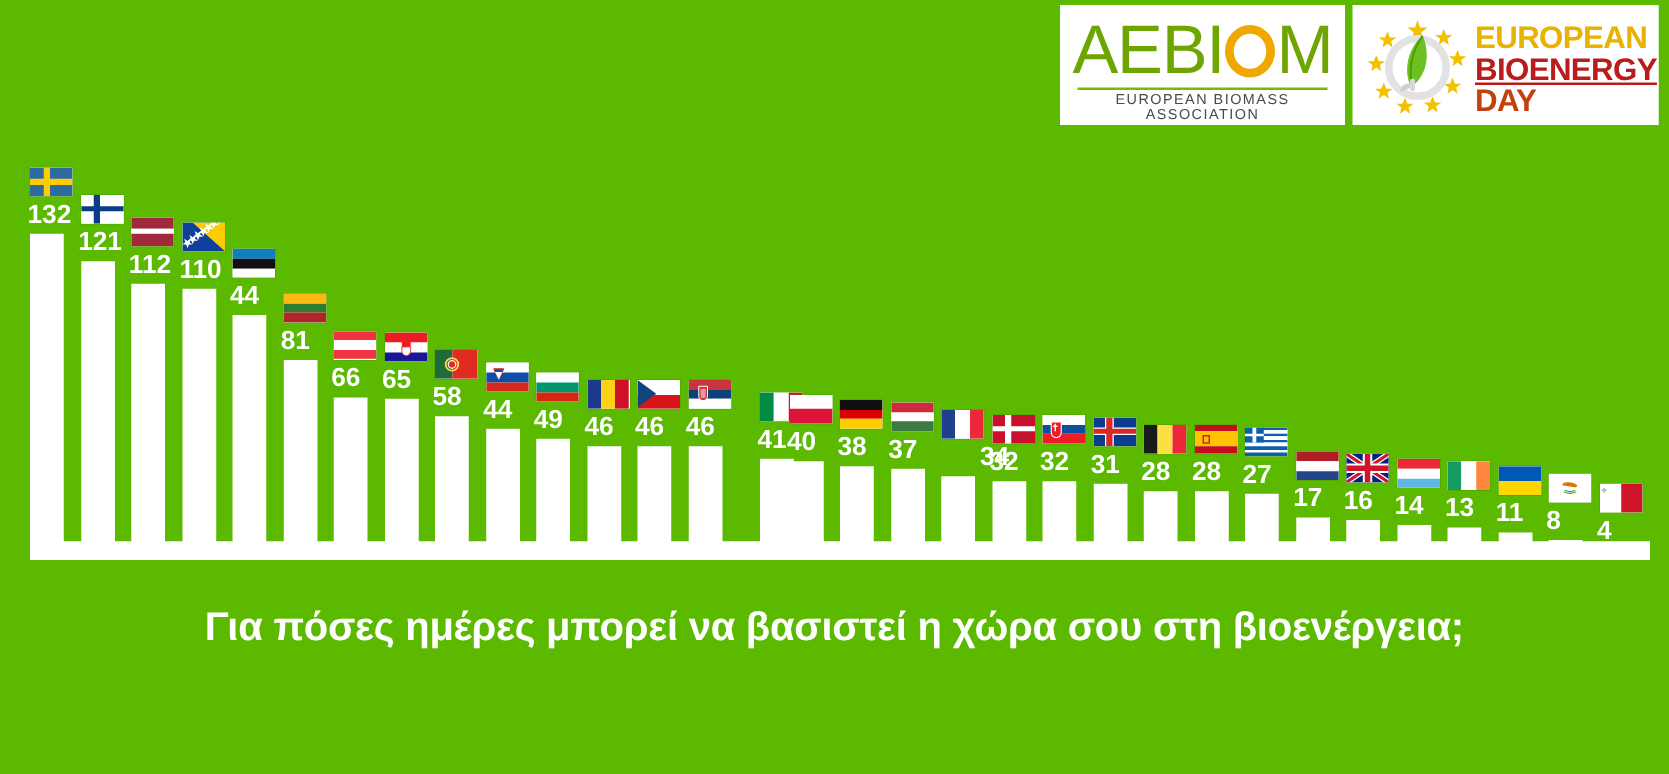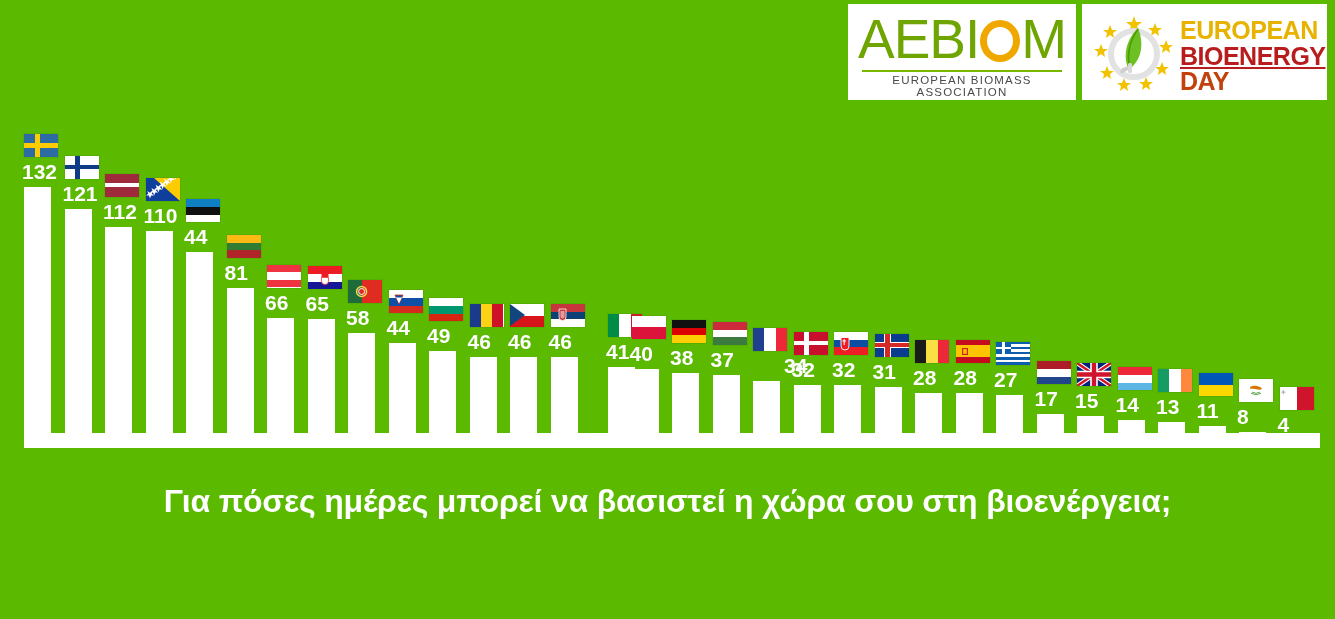--- a/index.html
+++ b/index.html
@@ -388,21 +388,21 @@
         <div class="bar" style="height: 33.6136px; width: 27px;"></div>
         <div class="val" style="bottom: 36.6136px;">17</div>
         <div class="flag" style="bottom: 63.6136px; width: 34px;">
           <div class="hb" style="top:0%;height:34%;background:#ae1c28"></div>
           <div class="hb" style="top:34%;height:33%;background:#ffffff"></div>
           <div class="hb" style="top:67%;height:33%;background:#21468b"></div>
         </div>
       </div>
       <div class="col" title="United Kingdom: 16" style="left: 1077px; height: 328px;">
         <div class="bar" style="height: 31.6364px; width: 27px;"></div>
-        <div class="val" style="bottom: 34.6364px;">15</div>
+        <div class="val" style="bottom: 34.6364px;">16</div>
         <div class="flag" style="bottom: 61.6364px; width: 34px;">
           <div class="fl" style="background:#00247d"></div>
           <svg class="fl" viewBox="0 0 34 23" preserveAspectRatio="none">
             <path d="M0 0L34 23M34 0L0 23" stroke="#fff" stroke-width="4.6"></path>
             <path d="M0 0L34 23M34 0L0 23" stroke="#cf142b" stroke-width="2.4"></path>
             <path d="M17 0v23M0 11.5h34" stroke="#fff" stroke-width="7.6"></path>
             <path d="M17 0v23M0 11.5h34" stroke="#cf142b" stroke-width="4.4"></path>
           </svg>
         </div>
       </div>

